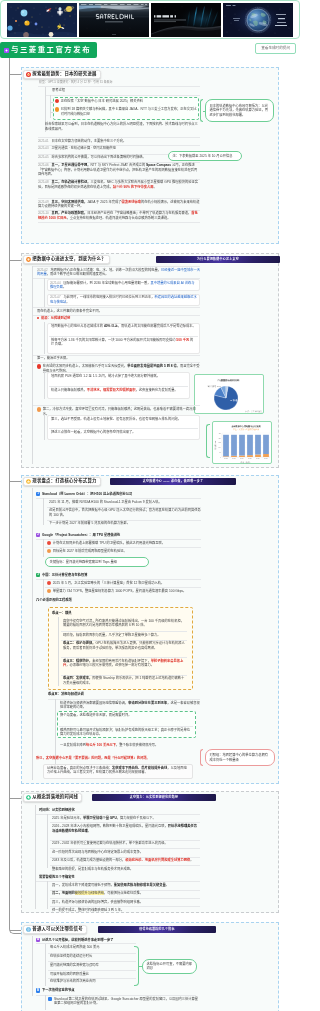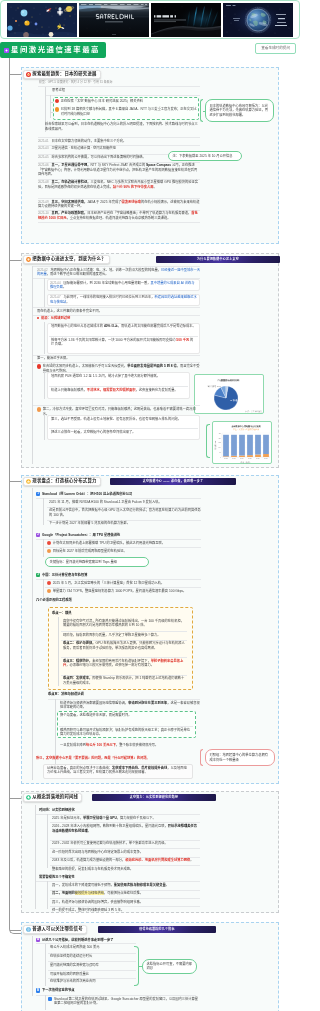--- a/index.html
+++ b/index.html
@@ -332,21 +332,21 @@
 </svg>
 </div>
 
 </div>
 
 <div id="title-bar">
   <svg id="title-ico" width="5" height="5" viewBox="0 0 10 10">
       <rect x="0" y="0" width="10" height="10" rx="2" fill="#a24dff"></rect>
       <path d="M5 2 L5.9 4.1 L8 5 L5.9 5.9 L5 8 L4.1 5.9 L2 5 L4.1 4.1 Z" fill="#ffffff"></path>
     </svg>
-  <span id="title-txt">星间激光通信速率最高</span>
+  <span id="title-txt">与三菱重工官方发布</span>
 </div>
 <div id="hdr-btn">查看生成时的提问</div>
 <div id="trunk"></div>
 <div id="trunk-end"></div>
 
 <div class="branch" style="top:73.5px;width:13px"></div>
 <div class="section dash-b" style="top:67px;height:177px"></div>
 
 <div class="node" style="left:22.5px;top:69.5px">
   <svg class="ico" viewBox="0 0 10 10">

